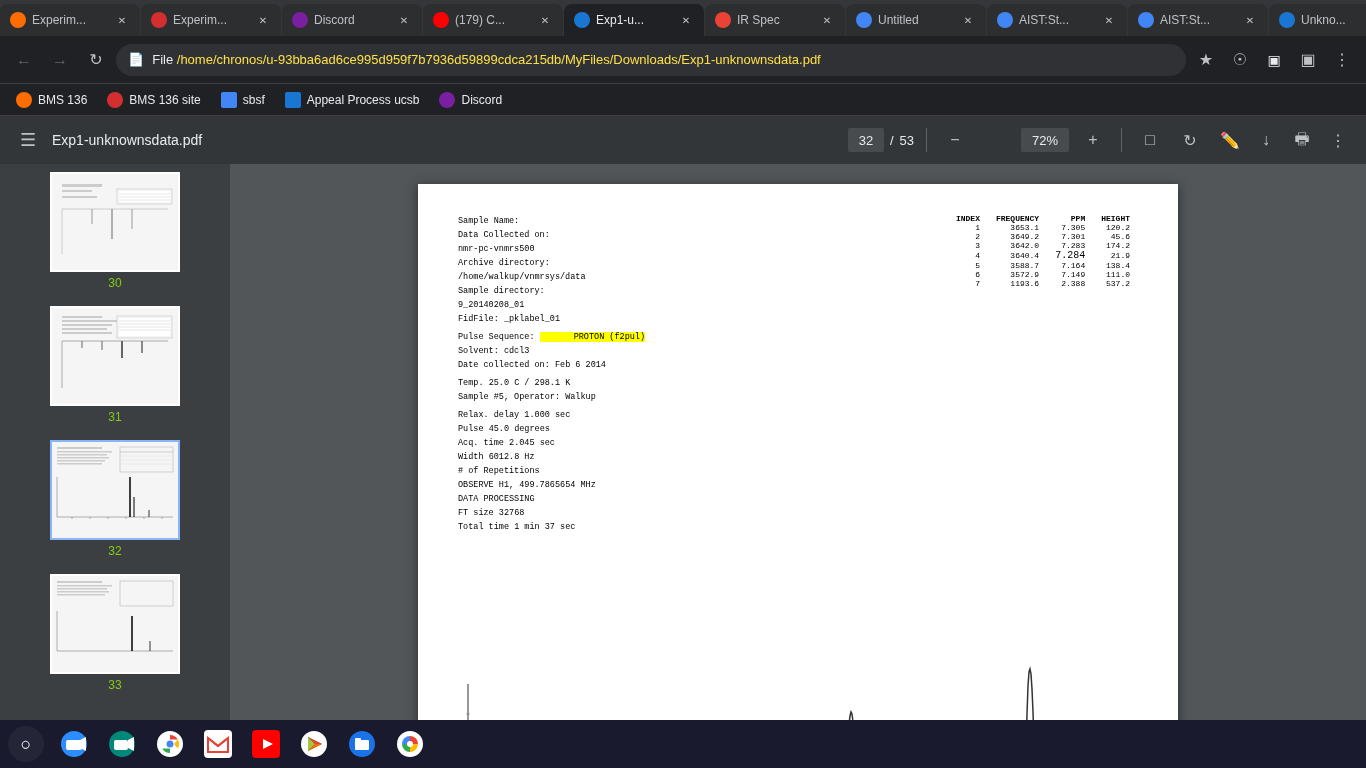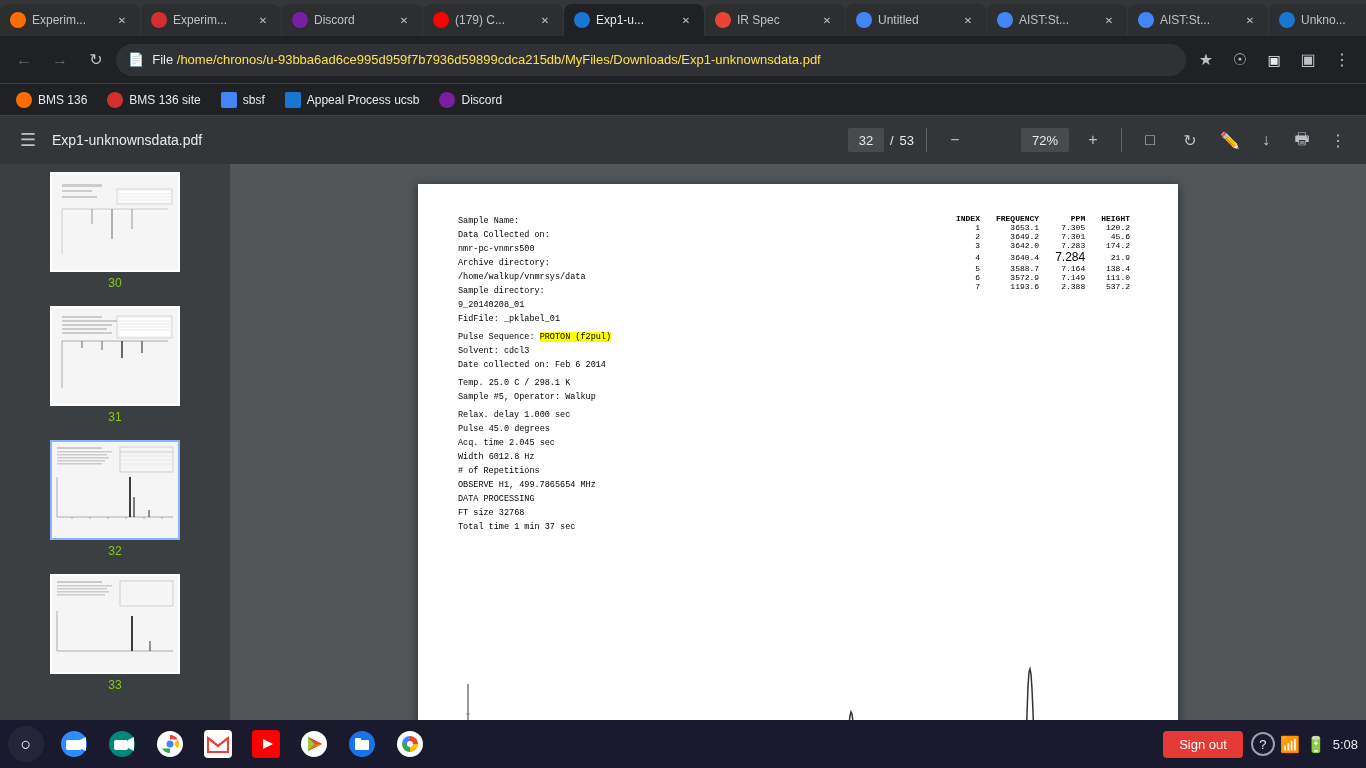--- a/index.html
+++ b/index.html
@@ -292,20 +292,21 @@
       font-size: 8.5px;
       line-height: 1.6;
       color: #000;
       position: absolute;
       top: 30px;
       left: 40px;
     }
     .nmr-info .highlight-yellow {
       background: #ffff00;
       color: #000;
+      padding-left: 34px;
     }
     .nmr-table {
       position: absolute;
       top: 30px;
       right: 40px;
       font-size: 8px;
       font-family: 'Courier New', monospace;
     }
     .nmr-table table {
       border-collapse: collapse;
@@ -696,21 +697,21 @@
                   </tr>
                   <tr>
                     <td style="font-size:8px; font-family:'Courier New',monospace;">3</td>
                     <td style="font-size:8px; font-family:'Courier New',monospace;">3642.0</td>
                     <td style="font-size:8px; font-family:'Courier New',monospace;">7.283</td>
                     <td style="font-size:8px; font-family:'Courier New',monospace;">174.2</td>
                   </tr>
                   <tr>
                     <td style="font-size:8px; font-family:'Courier New',monospace;">4</td>
                     <td style="font-size:8px; font-family:'Courier New',monospace;">3640.4</td>
-                    <td style="font-size:12px; font-family:Liberation Sans, sans-serif;">7.284</td>
+                    <td style="font-size:10px; font-family:Liberation Mono, monospace;">7.284</td>
                     <td style="font-size:8px; font-family:'Courier New',monospace;">21.9</td>
                   </tr>
                   <tr>
                     <td style="font-size:8px; font-family:'Courier New',monospace;">5</td>
                     <td style="font-size:8px; font-family:'Courier New',monospace;">3588.7</td>
                     <td style="font-size:8px; font-family:'Courier New',monospace;">7.164</td>
                     <td style="font-size:8px; font-family:'Courier New',monospace;">138.4</td>
                   </tr>
                   <tr>
                     <td style="font-size:8px; font-family:'Courier New',monospace;">6</td>
@@ -888,28 +889,15 @@
         <svg viewBox="0 0 28 28" width="28" height="28" xmlns="http://www.w3.org/2000/svg">
           <circle cx="14" cy="14" r="13" fill="#fff"></circle>
           <path d="M14 14 m0-8 a8 8 0 0 1 8 8 h-8z" fill="#ea4335"></path>
           <path d="M14 14 m8 0 a8 8 0 0 1 -8 8 v-8z" fill="#fbbc05"></path>
           <path d="M14 14 m0 8 a8 8 0 0 1 -8 -8 h8z" fill="#34a853"></path>
           <path d="M14 14 m-8 0 a8 8 0 0 1 8 -8 v8z" fill="#4285f4"></path>
           <circle cx="14" cy="14" r="3" fill="white"></circle>
         </svg>
       </div>
     </div>
-    <div class="taskbar-right">
-      <button class="sign-out-btn">Sign out</button>
-      <div class="taskbar-status-icons">
-
-        <span style="width:24px;height:24px;border-radius:50%;border:2px solid #9aa0a6;display:flex;align-items:center;justify-content:center;font-size:13px;color:#e8eaed;cursor:pointer;">?</span>
-
-        <span style="color:#e8eaed;font-size:16px;">📶</span>
-
-        <span style="color:#e8eaed;font-size:16px;">🔋</span>
-
-        <span class="taskbar-time">5:08</span>
-      </div>
-    </div>
   </div>
 
 </div>
 
 </body></html>

